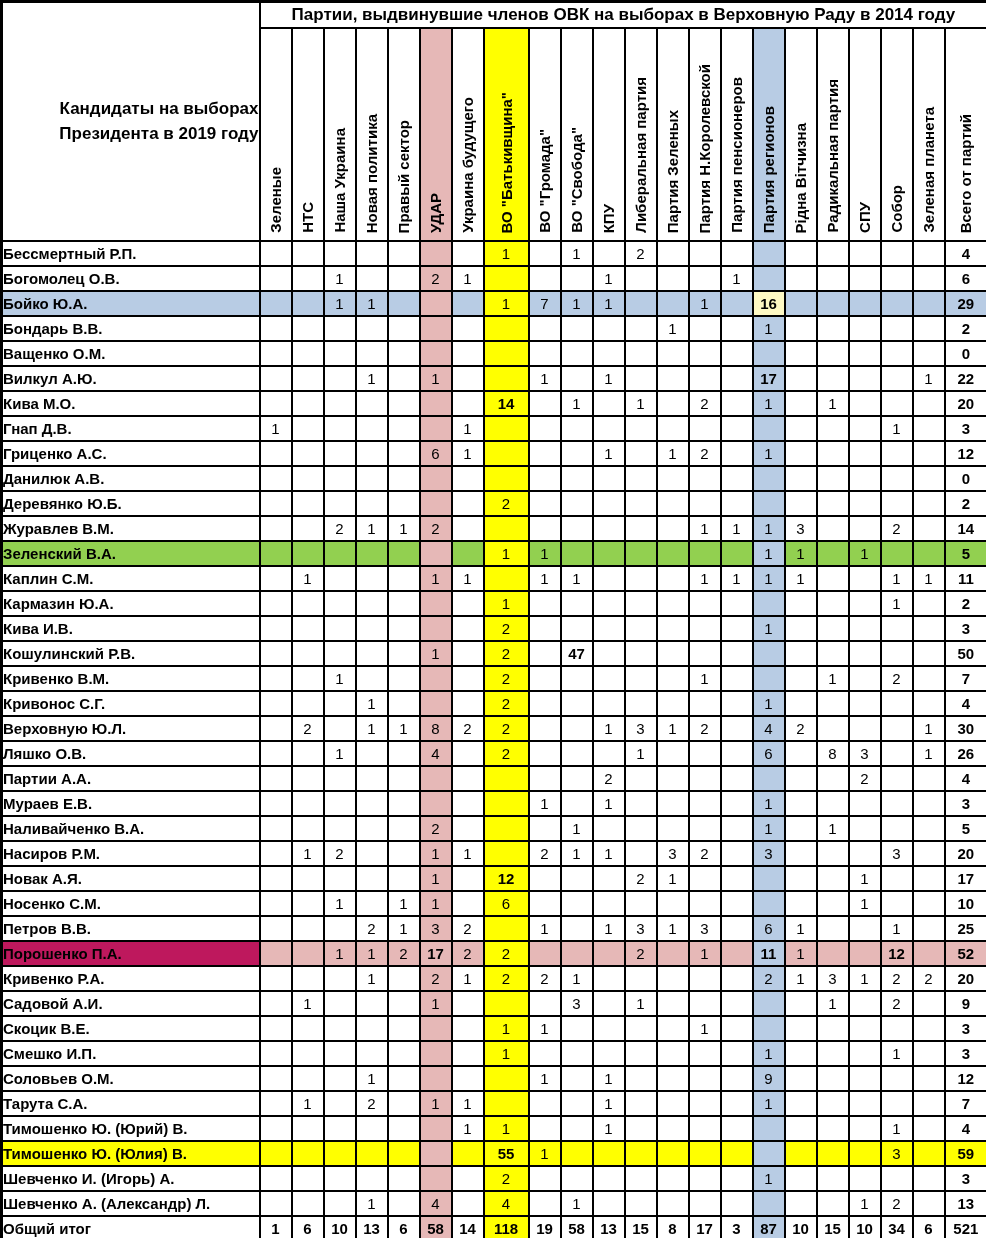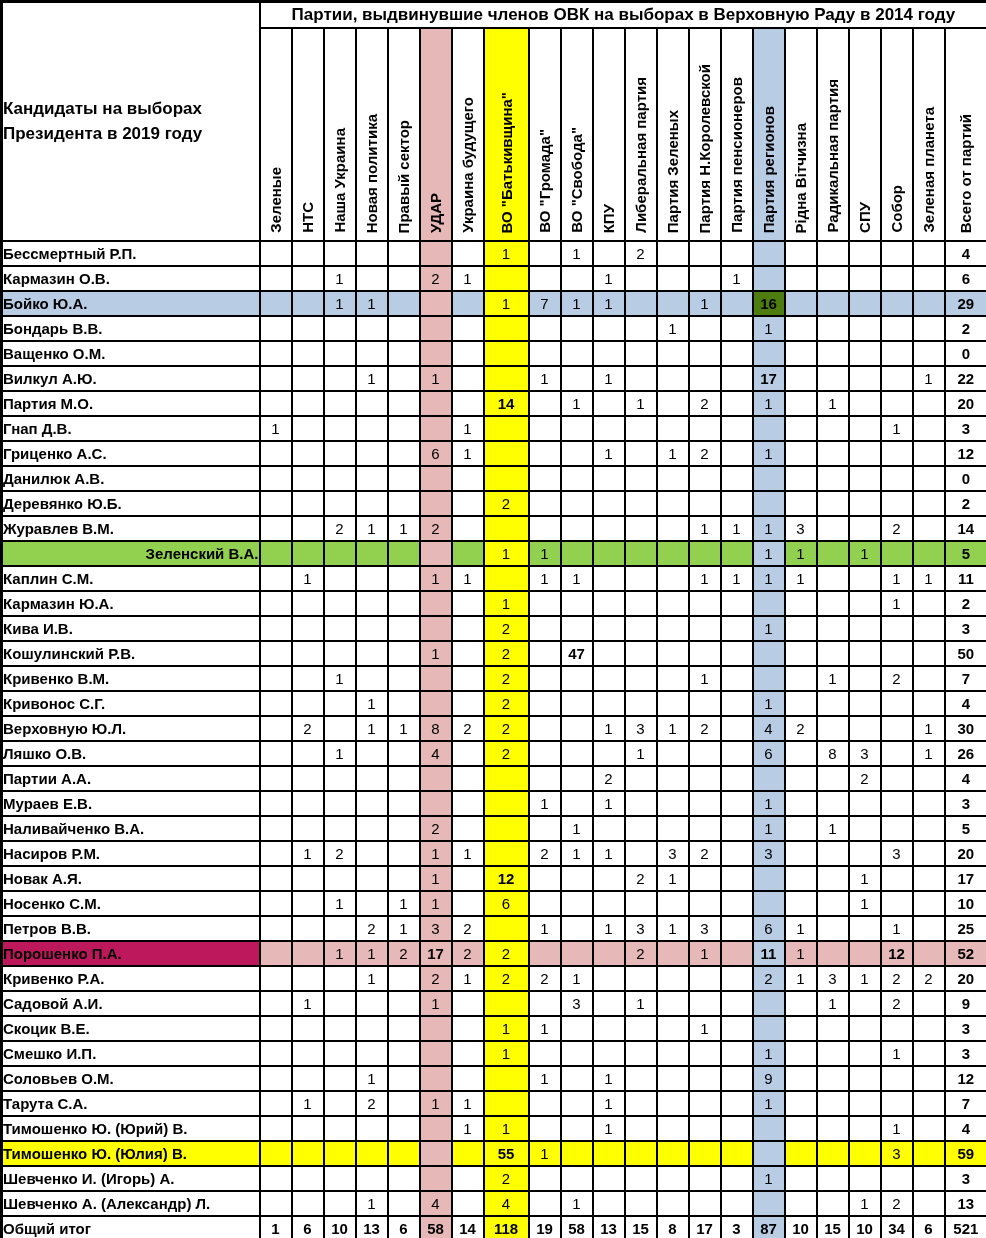--- a/index.html
+++ b/index.html
@@ -1,21 +1,21 @@
 <!DOCTYPE html>
 <html><head>
 <meta charset="utf-8">
 <style>
   html,body{margin:0;padding:0;background:#fff}
   body{width:986px;height:1238px;overflow:hidden}
   .tbl{border-collapse:collapse;table-layout:fixed;width:986px;border:3px solid #000;
        font-family:"Liberation Sans",sans-serif;color:#000}
   .tbl th,.tbl td{border:2px solid #000;padding:0;overflow:hidden}
   .title-cell{height:24px;font-weight:bold;font-size:17px;text-align:center;vertical-align:middle}
-  .corner{vertical-align:middle;text-align:left;font-weight:bold;font-size:17px;line-height:1.45;padding:0 10px}
+  .corner{vertical-align:middle;text-align:right;font-weight:bold;font-size:17px;line-height:1.45;padding:0 10px}
   .party-th{height:211px;vertical-align:bottom;text-align:center;background:#fff}
   .rot{display:inline-block;writing-mode:vertical-rl;transform:rotate(180deg);
        font-weight:bold;font-size:15px;white-space:nowrap;line-height:1;padding:3px 0 5px 0}
   .row{height:25px}
   .name-td{font-weight:bold;font-size:15px;text-align:left;padding-left:4px;white-space:nowrap;vertical-align:middle}
   .val-td{text-align:center;font-size:15px;vertical-align:middle}
   .bold{font-weight:bold}
 </style>
 </head>
 <body>
@@ -98,21 +98,21 @@
         <td class="val-td"></td>
         <td class="val-td" style="background: rgb(184, 204, 228);"></td>
         <td class="val-td"></td>
         <td class="val-td"></td>
         <td class="val-td"></td>
         <td class="val-td"></td>
         <td class="val-td"></td>
         <td class="val-td bold">4</td>
       </tr>
       <tr class="row">
-        <td class="name-td">Кармазин О.В.</td>
+        <td class="name-td">Богомолец О.В.</td>
         <td class="val-td"></td>
         <td class="val-td"></td>
         <td class="val-td">1</td>
         <td class="val-td"></td>
         <td class="val-td"></td>
         <td class="val-td" style="background: rgb(230, 184, 183);">2</td>
         <td class="val-td">1</td>
         <td class="val-td" style="background: rgb(255, 255, 0);"></td>
         <td class="val-td"></td>
         <td class="val-td"></td>
@@ -139,21 +139,21 @@
         <td class="val-td" style="background: rgb(230, 184, 183);"></td>
         <td class="val-td" style="background: rgb(184, 204, 228);"></td>
         <td class="val-td" style="background: rgb(255, 255, 0);">1</td>
         <td class="val-td" style="background: rgb(184, 204, 228);">7</td>
         <td class="val-td" style="background: rgb(184, 204, 228);">1</td>
         <td class="val-td" style="background: rgb(184, 204, 228);">1</td>
         <td class="val-td" style="background: rgb(184, 204, 228);"></td>
         <td class="val-td" style="background: rgb(184, 204, 228);"></td>
         <td class="val-td" style="background: rgb(184, 204, 228);">1</td>
         <td class="val-td" style="background: rgb(184, 204, 228);"></td>
-        <td class="val-td bold" style="background: #4d7c0f;">16</td>
+        <td class="val-td bold" style="background: #fef9c3;">16</td>
         <td class="val-td" style="background: rgb(184, 204, 228);"></td>
         <td class="val-td" style="background: rgb(184, 204, 228);"></td>
         <td class="val-td" style="background: rgb(184, 204, 228);"></td>
         <td class="val-td" style="background: rgb(184, 204, 228);"></td>
         <td class="val-td" style="background: rgb(184, 204, 228);"></td>
         <td class="val-td bold" style="background: rgb(184, 204, 228);">29</td>
       </tr>
       <tr class="row">
         <td class="name-td">Бондарь В.В.</td>
         <td class="val-td"></td>
@@ -223,21 +223,21 @@
         <td class="val-td"></td>
         <td class="val-td bold" style="background: rgb(184, 204, 228);">17</td>
         <td class="val-td"></td>
         <td class="val-td"></td>
         <td class="val-td"></td>
         <td class="val-td"></td>
         <td class="val-td">1</td>
         <td class="val-td bold">22</td>
       </tr>
       <tr class="row">
-        <td class="name-td">Партия М.О.</td>
+        <td class="name-td">Кива М.О.</td>
         <td class="val-td"></td>
         <td class="val-td"></td>
         <td class="val-td"></td>
         <td class="val-td"></td>
         <td class="val-td"></td>
         <td class="val-td" style="background: rgb(230, 184, 183);"></td>
         <td class="val-td"></td>
         <td class="val-td bold" style="background: rgb(255, 255, 0);">14</td>
         <td class="val-td"></td>
         <td class="val-td">1</td>
@@ -373,21 +373,21 @@
         <td class="val-td">1</td>
         <td class="val-td" style="background: rgb(184, 204, 228);">1</td>
         <td class="val-td">3</td>
         <td class="val-td"></td>
         <td class="val-td"></td>
         <td class="val-td">2</td>
         <td class="val-td"></td>
         <td class="val-td bold">14</td>
       </tr>
       <tr class="row">
-        <td class="name-td" style="background: rgb(146, 208, 80); text-align: right;">Зеленский В.А.</td>
+        <td class="name-td" style="background: rgb(146, 208, 80);">Зеленский В.А.</td>
         <td class="val-td" style="background: rgb(146, 208, 80);"></td>
         <td class="val-td" style="background: rgb(146, 208, 80);"></td>
         <td class="val-td" style="background: rgb(146, 208, 80);"></td>
         <td class="val-td" style="background: rgb(146, 208, 80);"></td>
         <td class="val-td" style="background: rgb(146, 208, 80);"></td>
         <td class="val-td" style="background: rgb(230, 184, 183);"></td>
         <td class="val-td" style="background: rgb(146, 208, 80);"></td>
         <td class="val-td" style="background: rgb(255, 255, 0);">1</td>
         <td class="val-td" style="background: rgb(146, 208, 80);">1</td>
         <td class="val-td" style="background: rgb(146, 208, 80);"></td>

